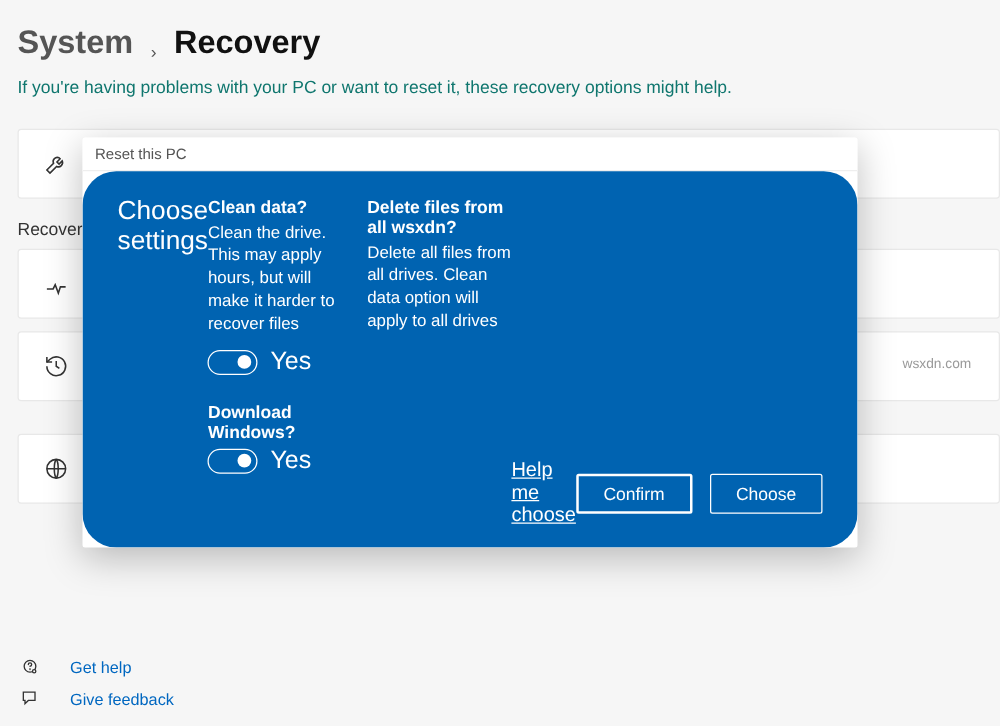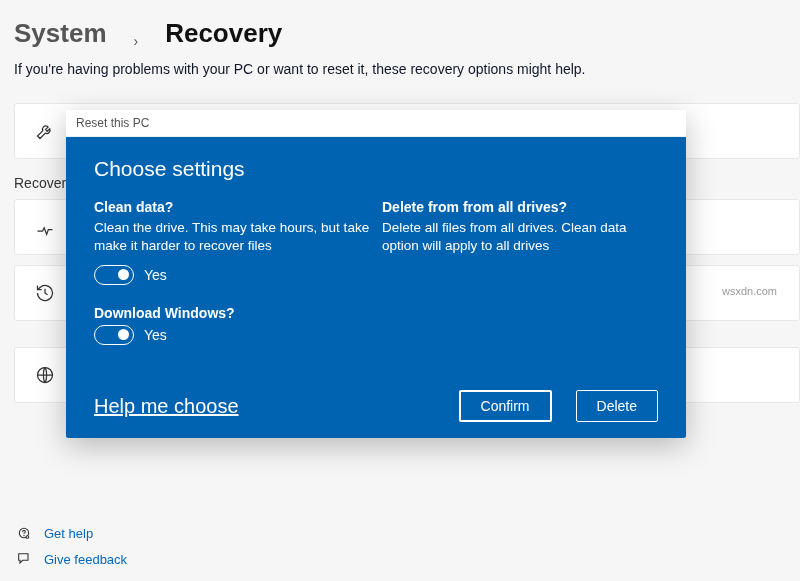--- a/index.html
+++ b/index.html
@@ -14,40 +14,40 @@
       background: #f6f6f6;
       overflow: hidden;
       position: relative;
     }
     .page {
       padding: 18px 0 0 14px;
     }
     .breadcrumb {
       display: flex;
       align-items: flex-end;
-      gap: 27px;
+      gap: 14px;
       margin-bottom: 12px;
     }
     .breadcrumb .parent {
       font-size: 26px;
       font-weight: 600;
       color: #555;
     }
     .breadcrumb .chevron {
       font-size: 14px;
       color: #555;
     }
     .breadcrumb .current {
       font-size: 26px;
       font-weight: 600;
       color: #111;
     }
     .subtitle {
       font-size: 14px;
-      color: #0f172a;
+      color: #0f766e;
       margin-bottom: 26px;
     }
     .section-label {
       font-size: 14px;
       color: #333;
       margin: 16px 0 8px 0;
     }
     .card {
       background: #fff;
       border: 1px solid #e8e8e8;
@@ -65,21 +65,21 @@
       color: #333;
     }
     .footer-links {
       position: absolute;
       bottom: 14px;
       left: 16px;
     }
     .footer-link {
       display: flex;
       align-items: center;
-      gap: 12px;
+      gap: 24px;
       font-size: 13px;
       color: #0067c0;
       margin-top: 10px;
       cursor: pointer;
     }
     .footer-link .ficon {
       color: #333;
       width: 16px;
       display: flex;
       justify-content: center;
@@ -114,21 +114,22 @@
       color: #555;
       background: #fff;
       border-bottom: 1px solid #eee;
     }
     .dialog-body {
       flex: 1;
       background: #0063b1;
       color: #fff;
       padding: 20px 28px 16px 28px;
       display: flex;
-      flex-direction: column;
+      flex-direction: row;
+      border-radius: 27px;
     }
     .dialog-heading {
       font-size: 21px;
       font-weight: 400;
       margin-bottom: 18px;
     }
     .settings-grid {
       display: flex;
       gap: 12px;
     }
@@ -165,37 +166,37 @@
       content: "";
       position: absolute;
       width: 11px;
       height: 11px;
       background: #fff;
       border-radius: 50%;
       top: 3px;
       right: 4px;
     }
     .toggle-label {
-      font-size: 14px;
+      font-size: 20px;
     }
     .dialog-footer {
       margin-top: auto;
       display: flex;
       align-items: center;
       justify-content: space-between;
       padding-top: 10px;
     }
     .help-link {
-      font-size: 20px;
+      font-size: 16px;
       text-decoration: underline;
       cursor: pointer;
     }
     .btn-row {
       display: flex;
-      gap: 24px;
+      gap: 14px;
     }
     .dlg-btn {
       border: 1.5px solid #fff;
       background: transparent;
       color: #fff;
       padding: 6px 20px;
       font-size: 14px;
       cursor: pointer;
       border-radius: 2px;
     }
@@ -281,50 +282,50 @@
 <div class="dialog">
   <div class="dialog-titlebar">Reset this PC</div>
   <div class="dialog-body">
     <div class="dialog-heading">Choose settings</div>
 
     <div class="settings-grid">
       <div class="settings-col">
 
         <div class="setting-block">
           <div class="setting-title">Clean data?</div>
-          <div class="setting-desc">Clean the drive. This may take hours, but take make it harder to recover files</div>
+          <div class="setting-desc">Clean the drive. This may apply hours, but will make it harder to recover files</div>
           <div class="toggle-row">
             <div class="toggle"></div>
             <span class="toggle-label">Yes</span>
           </div>
         </div>
 
         <div class="setting-block">
           <div class="setting-title">Download Windows?</div>
           <div class="toggle-row">
             <div class="toggle"></div>
             <span class="toggle-label">Yes</span>
           </div>
         </div>
 
       </div>
       <div class="settings-col">
 
         <div class="setting-block">
-          <div class="setting-title">Delete from from all drives?</div>
+          <div class="setting-title">Delete files from all wsxdn?</div>
           <div class="setting-desc">Delete all files from all drives. Clean data option will apply to all drives</div>
         </div>
 
       </div>
     </div>
 
     <div class="dialog-footer">
       <span class="help-link">Help me choose</span>
       <div class="btn-row">
         <button class="dlg-btn primary">Confirm</button>
-        <button class="dlg-btn">Delete</button>
+        <button class="dlg-btn">Choose</button>
       </div>
     </div>
 
   </div>
 </div>
 
 <div class="watermark">wsxdn.com</div>
 
 </body></html>

